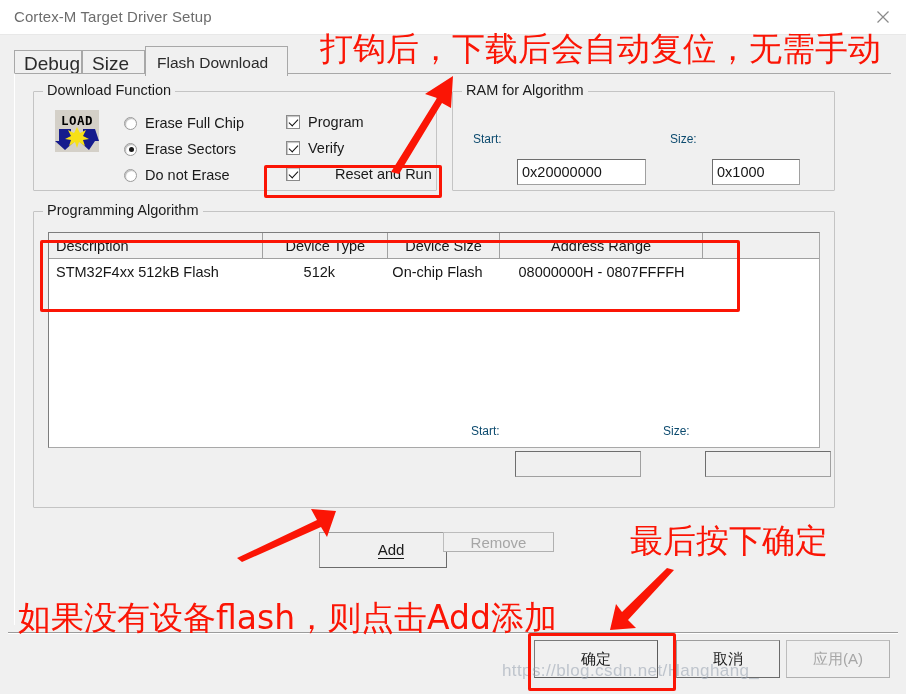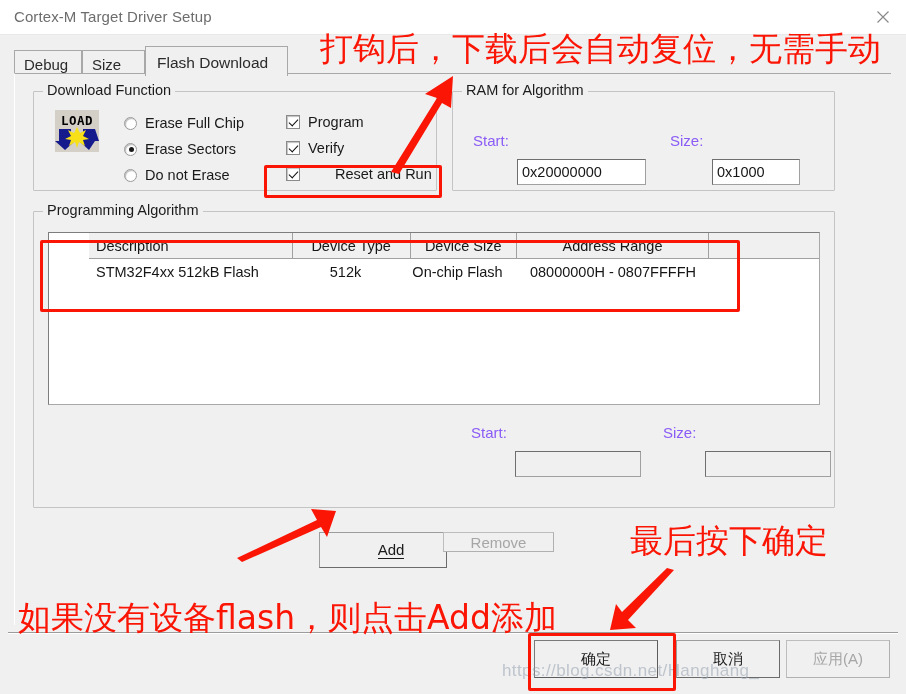--- a/index.html
+++ b/index.html
@@ -47,21 +47,21 @@
     position: absolute; left: 14px; top: 11px;
     height: 28px;
   }
   .tab {
     position: absolute; top: 4px; height: 25px;
     background: #f0f0f0;
     border-left: 1px solid #a8a8a8;
     border-top: 1px solid #a8a8a8;
     border-right: 1px solid #a8a8a8;
     border-bottom: none;
-    font-size: 15px; color: #2b2b2b;
+    font-size: 19px; color: #2b2b2b;
     padding: 2px 9px 0 9px;
     display: flex; align-items: center;
     cursor: default;
   }
   .tab.active {
     top: 0px; height: 30px;
     background: #f0f0f0;
     z-index: 3;
     padding: 2px 11px 0 11px;
     font-size: 15.5px;
@@ -146,21 +146,21 @@
     border-top: 1px solid #6e6e6e;
     border-left: 1px solid #6e6e6e;
     font-size: 14.5px; color: #161616;
     padding: 2px 4px;
     display: flex; align-items: center;
     white-space: nowrap; overflow: hidden; margin-top: 34px;
   }
   .field.editable { background: #ffffff; }
   .flabel {
     position: absolute;
-    font-size: 15px; color: #8b5cf6;
+    font-size: 12px; color: #0c4a6e;
     white-space: nowrap;
   }
 
   
   #listview {
     position: absolute;
     background: #ffffff;
     border: 1px solid #a8a8a8;
     border-top: 1px solid #7d7d7d;
     border-left: 1px solid #7d7d7d;
@@ -329,21 +329,21 @@
 
         <div class="flabel" style="left:217px; top:40px;">Size:</div>
         <div class="field editable" style="left:259px; top:33px; width:88px; height:26px;">
           <span>0x1000</span>
         </div>
       </div>
 
       <div class="group" style="left:18px; top:137px; width:802px; height:297px;">
         <div class="legend">Programming Algorithm</div>
 
-        <div id="listview" style="left:14px; top:20px; width:772px; height:173px;padding-left:40px;">
+        <div id="listview" style="left:14px; top:20px; width:772px; height:216px;">
           <div id="lv-header">
             <div class="hc c0" style="width:215px;">Description</div>
             <div class="hc ctr" style="width:125px;">Device Type</div>
             <div class="hc ctr" style="width:112px;">Device Size</div>
             <div class="hc ctr" style="width:204px;">Address Range</div>
             <div class="hc" style="width:116px; border-right:none;"></div>
           </div>
 
           <div class="lv-row">
             <div class="cc c0" style="width:215px;">STM32F4xx 512kB Flash</div>

